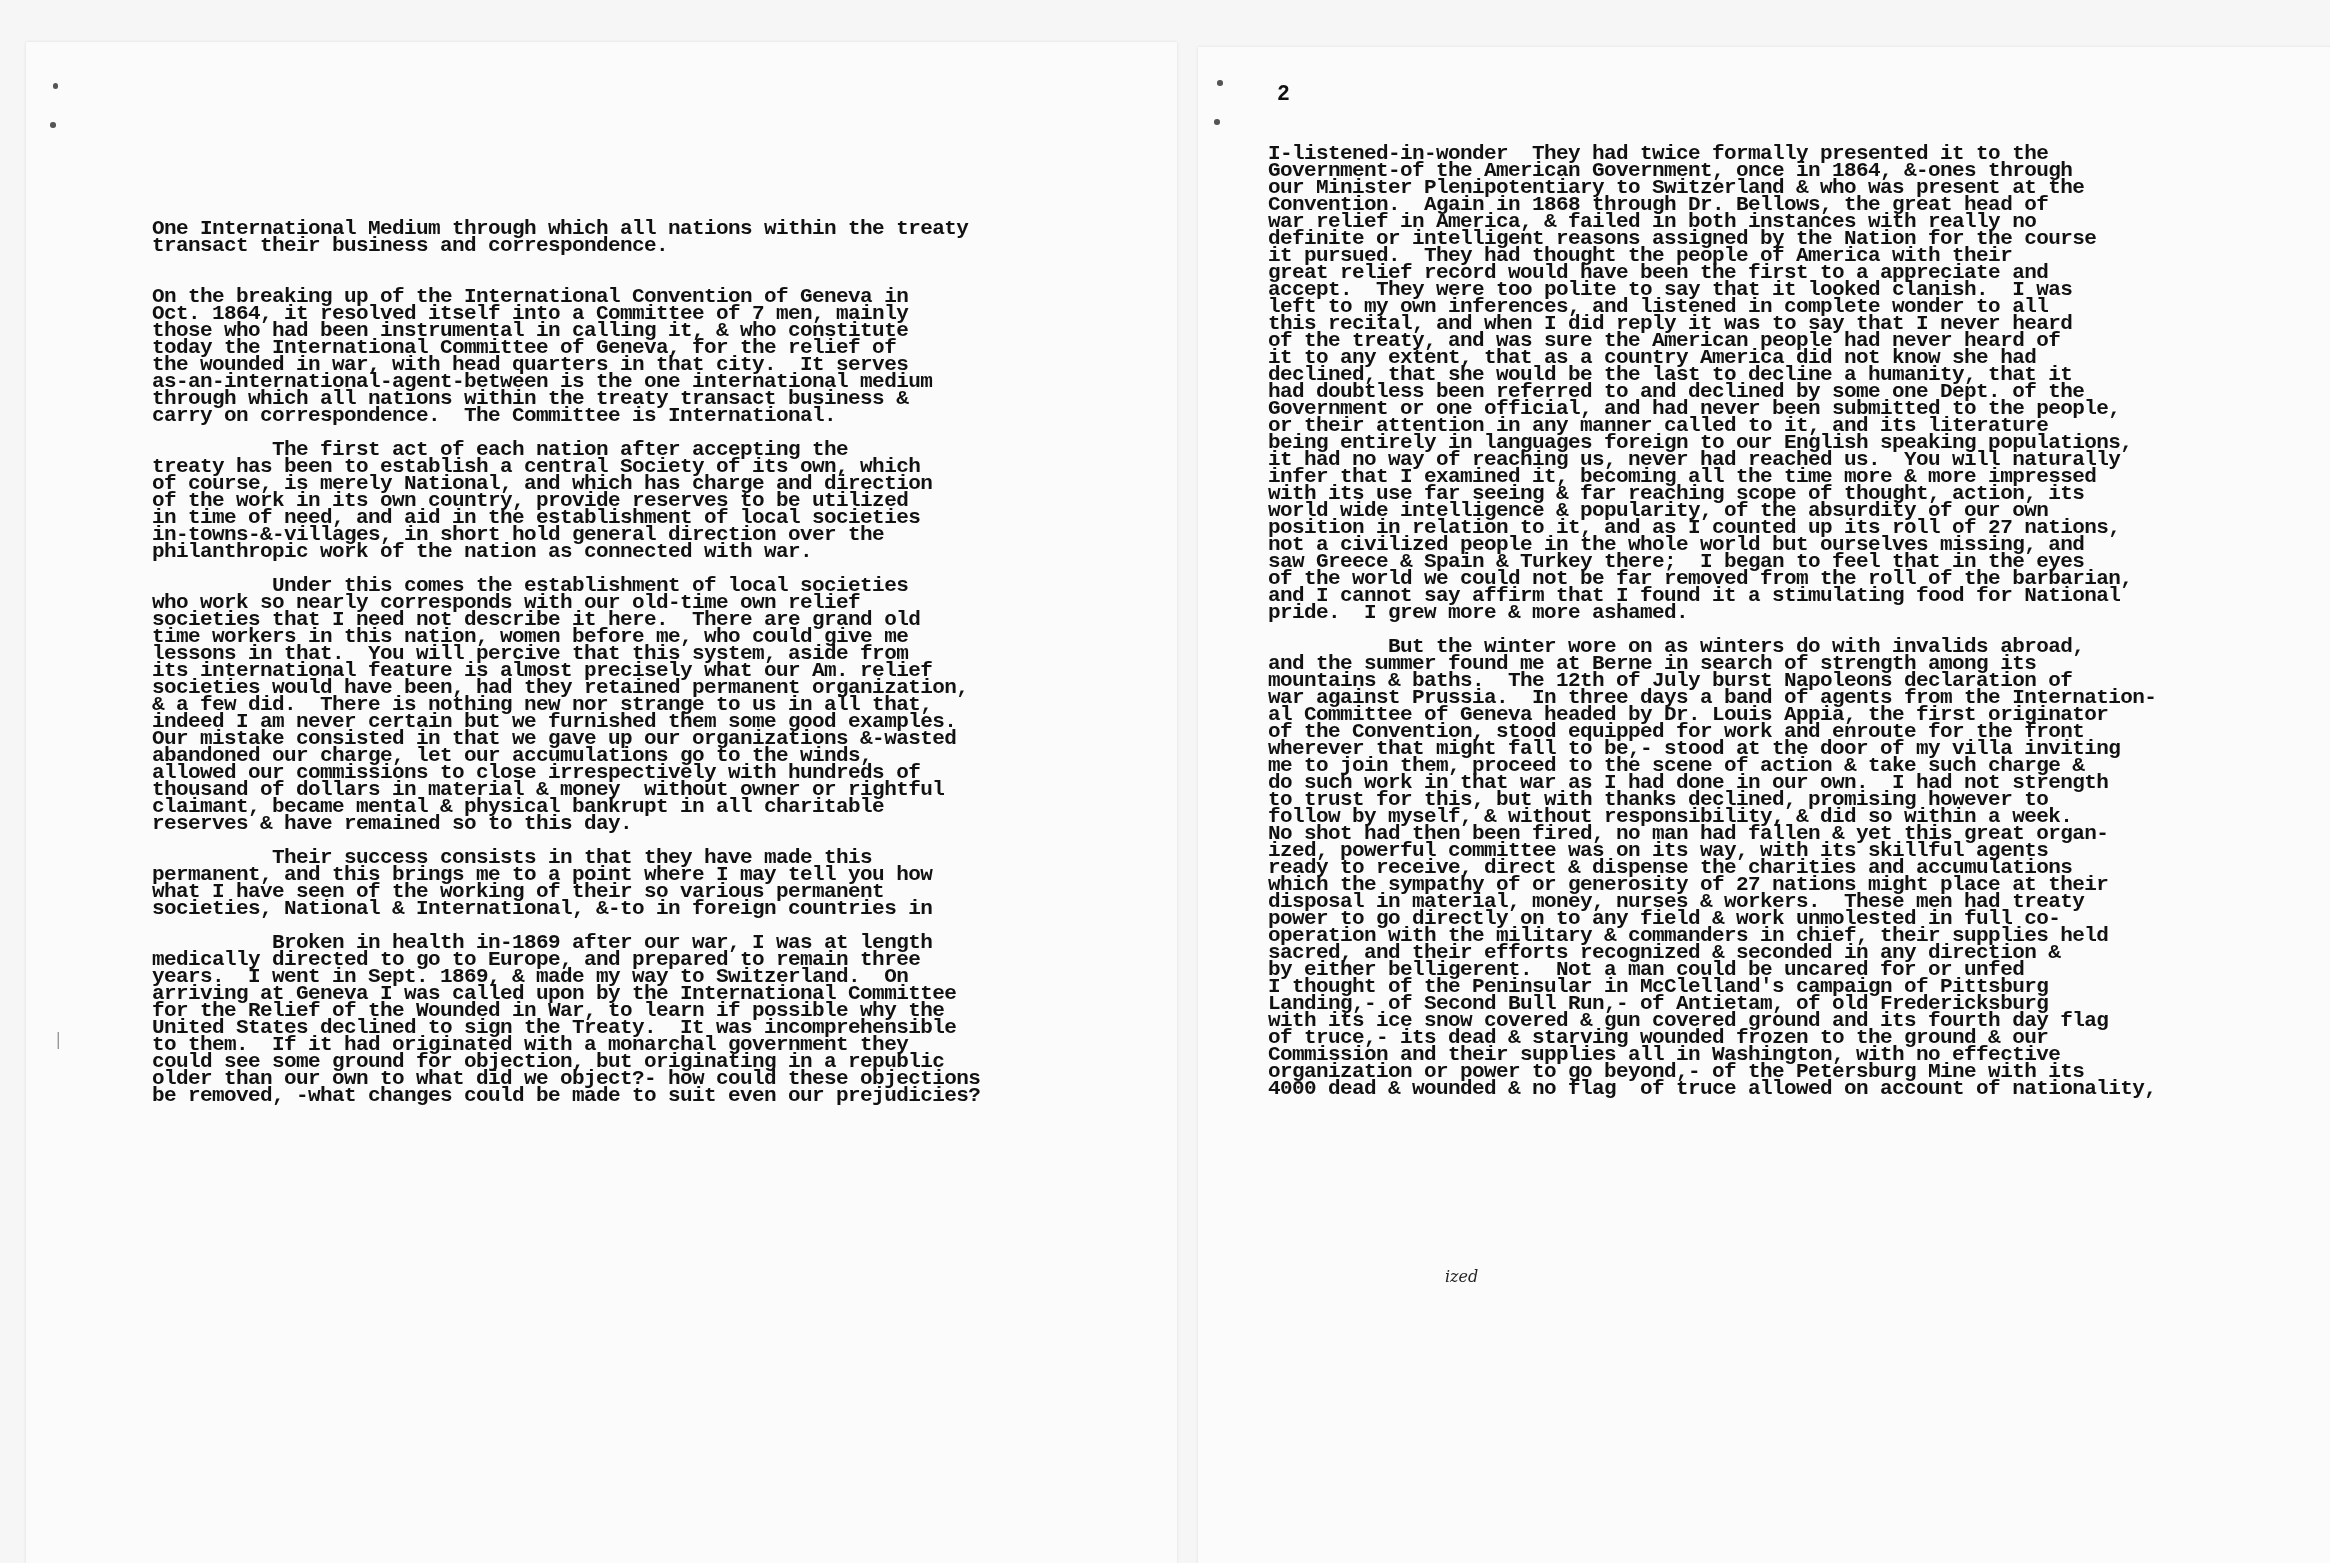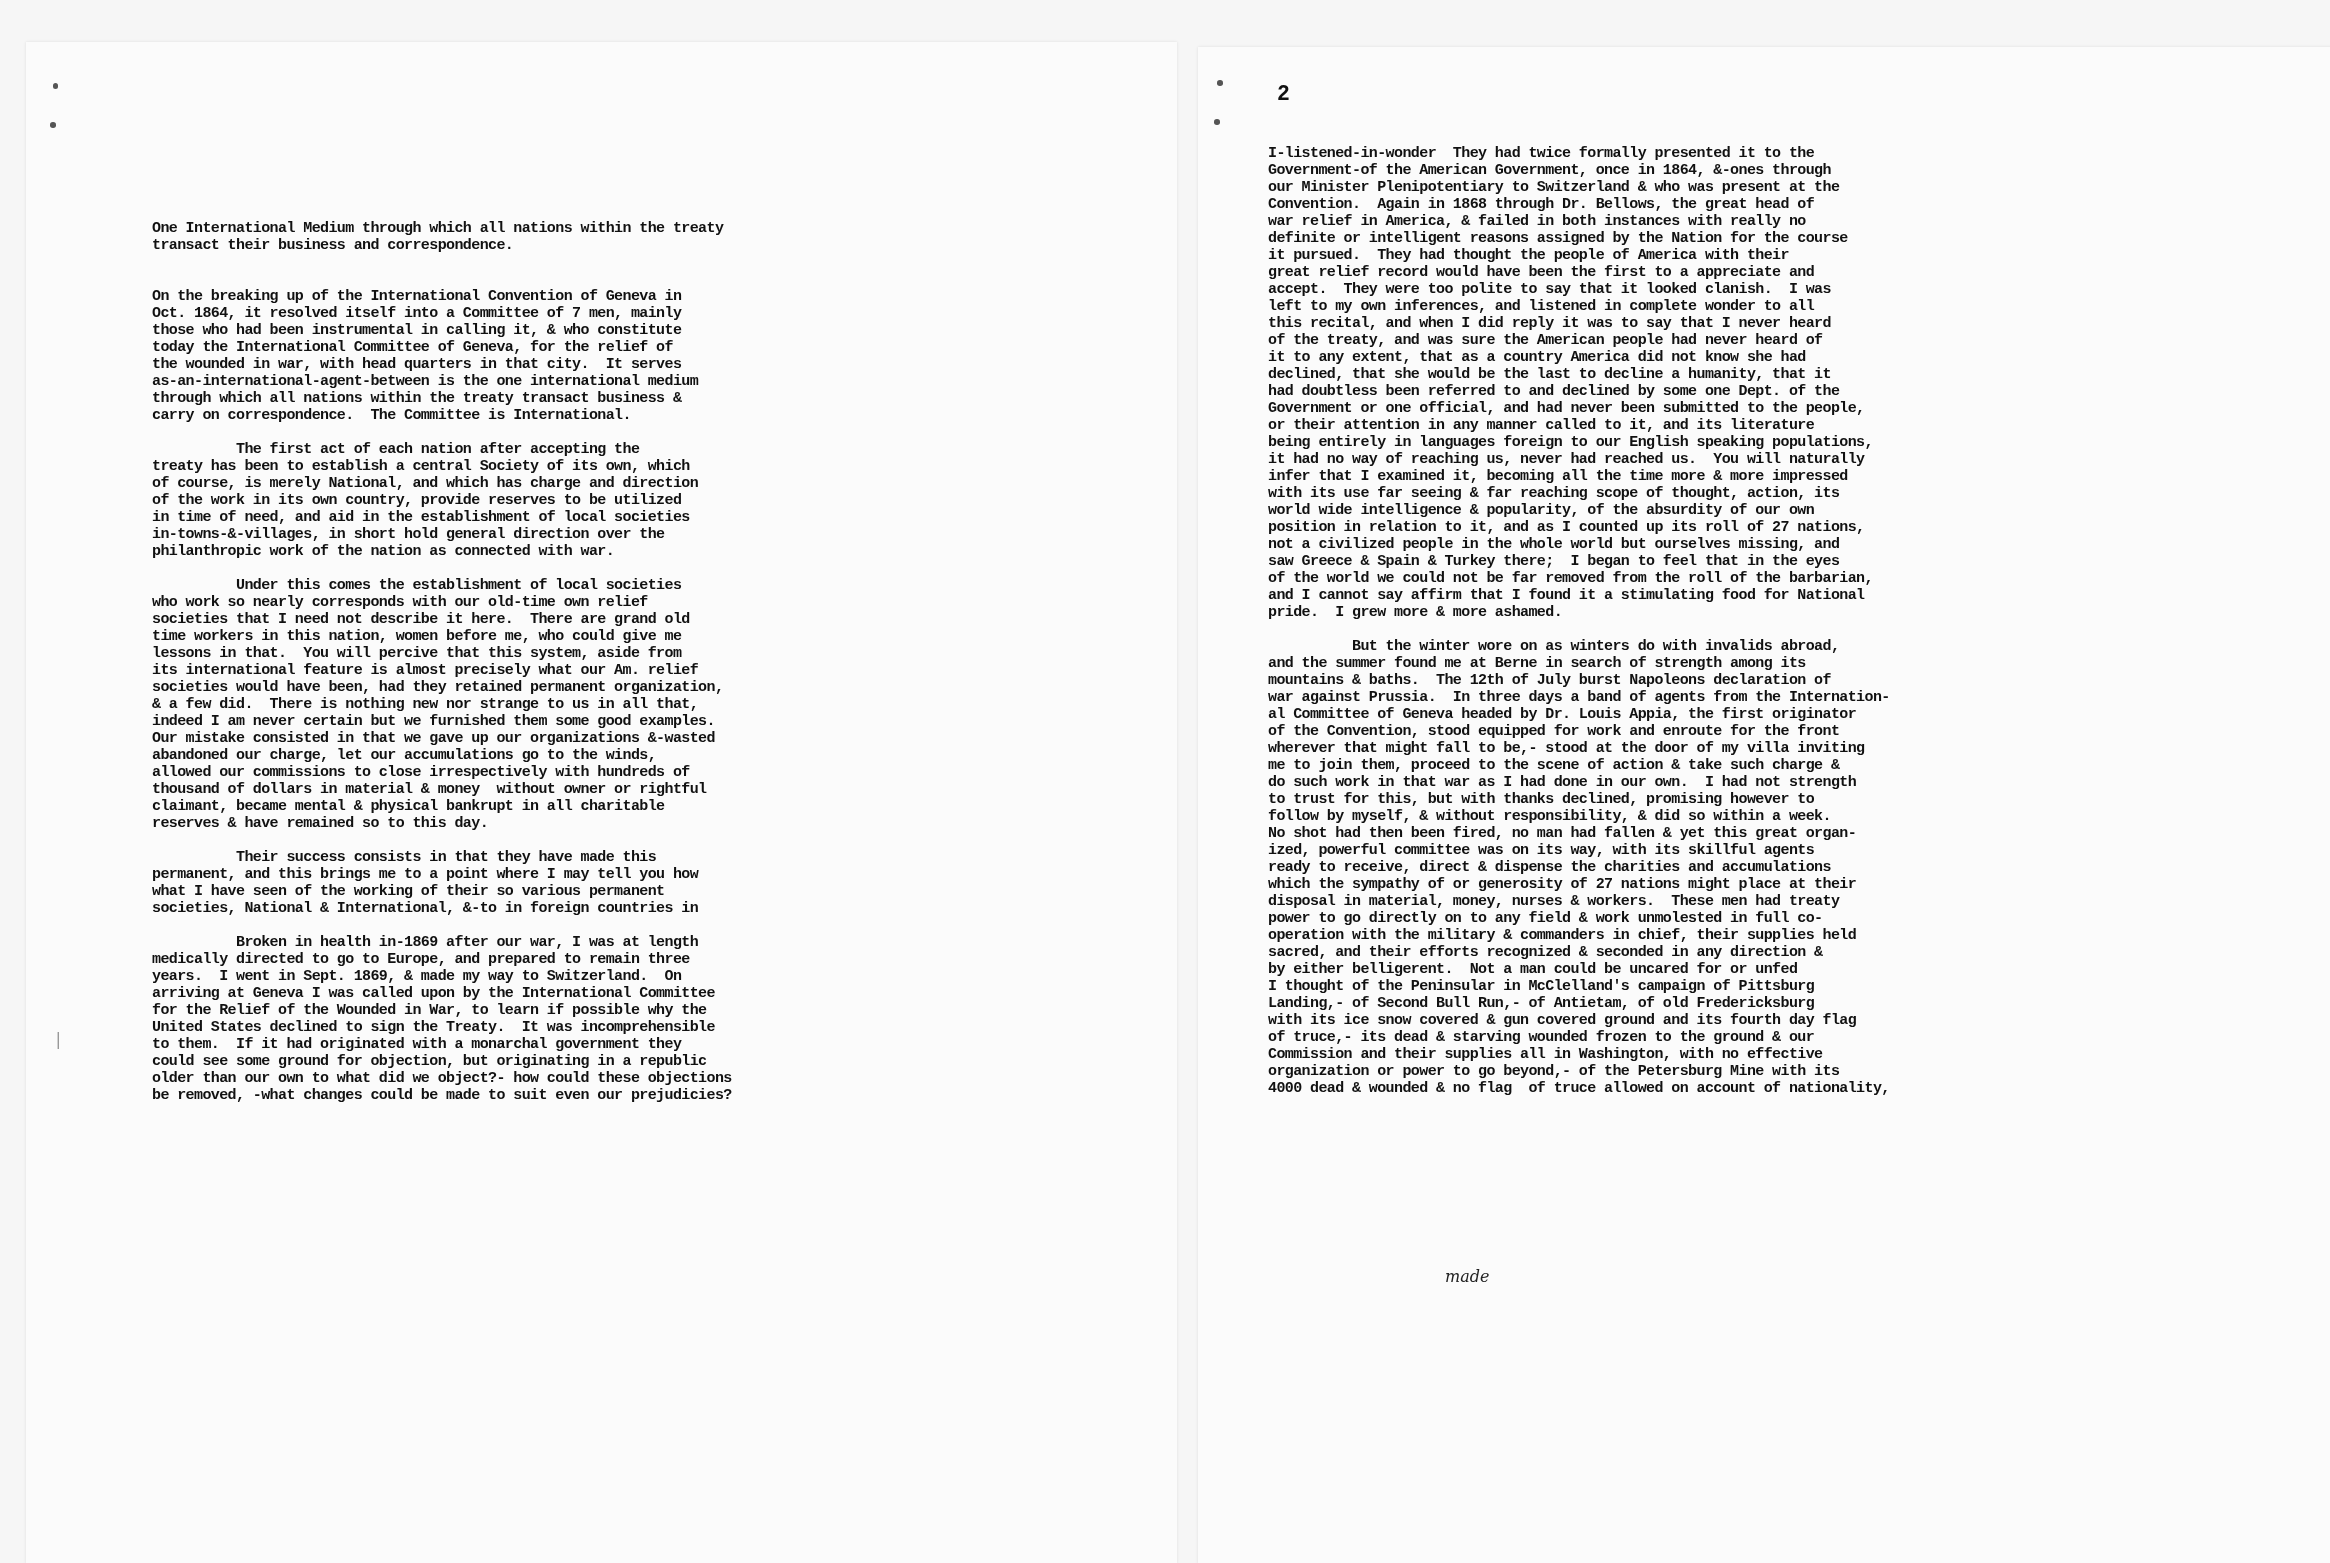--- a/index.html
+++ b/index.html
@@ -8,36 +8,36 @@
     font-family:"Liberation Mono","DejaVu Sans Mono",monospace;
   }
   .page {
     position:absolute; background:#fbfbfb;
     box-shadow: 0 0 2.8px rgba(0,0,0,0.10);
   }
   #page-left  { left:26px;   top:42px;  width:1151px; height:1522px; }
   #page-right { left:1198px; top:47px; width:1194px; height:1517px; }
   .punch { position:absolute; width:5.6px; height:5.6px; border-radius:50%; background:#555; }
   .page-number { position:absolute; font-size:21.4px; font-weight:bold; color:#111; }
-  .text-block { position:absolute; color:#111; font-weight:bold; font-size:15px; line-height:17px; letter-spacing:-0.6px; white-space:pre; }
+  .text-block { position:absolute; color:#111; font-weight:bold; font-size:21px; line-height:17px; letter-spacing:-0.6px; white-space:pre; }
   .para { margin:0; }
   .para + .para { margin-top:0; }
   .handwritten { position:absolute; font-family:"DejaVu Serif",serif; font-style:italic; font-size:16px; color:#222; }
   .margin-mark { position:absolute; color:#999; font-size:17.7px; }
 </style>
 </head>
 <body>
 
 <div class="page" id="page-left">
   <span class="punch" style="left:26.6px;top:41px;"></span>
   <span class="punch" style="left:24px;top:80px;"></span>
   <span class="margin-mark" style="left:27px;top:988px;">|</span>
   <div class="text-block" id="left-text" style="left:126px;top:178px;"><div class="para">One International Medium through which all nations within the treaty</div><div class="para">transact their business and correspondence.</div><div class="para"> </div><div class="para"> </div><div class="para">On the breaking up of the International Convention of Geneva in</div><div class="para">Oct. 1864, it resolved itself into a Committee of 7 men, mainly</div><div class="para">those who had been instrumental in calling it, &amp; who constitute</div><div class="para">today the International Committee of Geneva, for the relief of</div><div class="para">the wounded in war, with head quarters in that city.  It serves</div><div class="para">as-an-international-agent-between is the one international medium</div><div class="para">through which all nations within the treaty transact business &amp;</div><div class="para">carry on correspondence.  The Committee is International.</div><div class="para"> </div><div class="para">          The first act of each nation after accepting the</div><div class="para">treaty has been to establish a central Society of its own, which</div><div class="para">of course, is merely National, and which has charge and direction</div><div class="para">of the work in its own country, provide reserves to be utilized</div><div class="para">in time of need, and aid in the establishment of local societies</div><div class="para">in-towns-&amp;-villages, in short hold general direction over the</div><div class="para">philanthropic work of the nation as connected with war.</div><div class="para"> </div><div class="para">          Under this comes the establishment of local societies</div><div class="para">who work so nearly corresponds with our old-time own relief</div><div class="para">societies that I need not describe it here.  There are grand old</div><div class="para">time workers in this nation, women before me, who could give me</div><div class="para">lessons in that.  You will percive that this system, aside from</div><div class="para">its international feature is almost precisely what our Am. relief</div><div class="para">societies would have been, had they retained permanent organization,</div><div class="para">&amp; a few did.  There is nothing new nor strange to us in all that,</div><div class="para">indeed I am never certain but we furnished them some good examples.</div><div class="para">Our mistake consisted in that we gave up our organizations &amp;-wasted</div><div class="para">abandoned our charge, let our accumulations go to the winds,</div><div class="para">allowed our commissions to close irrespectively with hundreds of</div><div class="para">thousand of dollars in material &amp; money  without owner or rightful</div><div class="para">claimant, became mental &amp; physical bankrupt in all charitable</div><div class="para">reserves &amp; have remained so to this day.</div><div class="para"> </div><div class="para">          Their success consists in that they have made this</div><div class="para">permanent, and this brings me to a point where I may tell you how</div><div class="para">what I have seen of the working of their so various permanent</div><div class="para">societies, National &amp; International, &amp;-to in foreign countries in</div><div class="para"> </div><div class="para">          Broken in health in-1869 after our war, I was at length</div><div class="para">medically directed to go to Europe, and prepared to remain three</div><div class="para">years.  I went in Sept. 1869, &amp; made my way to Switzerland.  On</div><div class="para">arriving at Geneva I was called upon by the International Committee</div><div class="para">for the Relief of the Wounded in War, to learn if possible why the</div><div class="para">United States declined to sign the Treaty.  It was incomprehensible</div><div class="para">to them.  If it had originated with a monarchal government they</div><div class="para">could see some ground for objection, but originating in a republic</div><div class="para">older than our own to what did we object?- how could these objections</div><div class="para">be removed, -what changes could be made to suit even our prejudicies?</div></div>
 </div>
 
 <div class="page" id="page-right">
   <span class="punch" style="left:19px;top:33px;"></span>
   <span class="punch" style="left:16px;top:72px;"></span>
   <span class="page-number" style="left:79px;top:35px;">2</span>
   <div class="text-block" id="right-text" style="left:70px;top:98px;"><div class="para">I-listened-in-wonder  They had twice formally presented it to the</div><div class="para">Government-of the American Government, once in 1864, &amp;-ones through</div><div class="para">our Minister Plenipotentiary to Switzerland &amp; who was present at the</div><div class="para">Convention.  Again in 1868 through Dr. Bellows, the great head of</div><div class="para">war relief in America, &amp; failed in both instances with really no</div><div class="para">definite or intelligent reasons assigned by the Nation for the course</div><div class="para">it pursued.  They had thought the people of America with their</div><div class="para">great relief record would have been the first to a appreciate and</div><div class="para">accept.  They were too polite to say that it looked clanish.  I was</div><div class="para">left to my own inferences, and listened in complete wonder to all</div><div class="para">this recital, and when I did reply it was to say that I never heard</div><div class="para">of the treaty, and was sure the American people had never heard of</div><div class="para">it to any extent, that as a country America did not know she had</div><div class="para">declined, that she would be the last to decline a humanity, that it</div><div class="para">had doubtless been referred to and declined by some one Dept. of the</div><div class="para">Government or one official, and had never been submitted to the people,</div><div class="para">or their attention in any manner called to it, and its literature</div><div class="para">being entirely in languages foreign to our English speaking populations,</div><div class="para">it had no way of reaching us, never had reached us.  You will naturally</div><div class="para">infer that I examined it, becoming all the time more &amp; more impressed</div><div class="para">with its use far seeing &amp; far reaching scope of thought, action, its</div><div class="para">world wide intelligence &amp; popularity, of the absurdity of our own</div><div class="para">position in relation to it, and as I counted up its roll of 27 nations,</div><div class="para">not a civilized people in the whole world but ourselves missing, and</div><div class="para">saw Greece &amp; Spain &amp; Turkey there;  I began to feel that in the eyes</div><div class="para">of the world we could not be far removed from the roll of the barbarian,</div><div class="para">and I cannot say affirm that I found it a stimulating food for National</div><div class="para">pride.  I grew more &amp; more ashamed.</div><div class="para"> </div><div class="para">          But the winter wore on as winters do with invalids abroad,</div><div class="para">and the summer found me at Berne in search of strength among its</div><div class="para">mountains &amp; baths.  The 12th of July burst Napoleons declaration of</div><div class="para">war against Prussia.  In three days a band of agents from the Internation-</div><div class="para">al Committee of Geneva headed by Dr. Louis Appia, the first originator</div><div class="para">of the Convention, stood equipped for work and enroute for the front</div><div class="para">wherever that might fall to be,- stood at the door of my villa inviting</div><div class="para">me to join them, proceed to the scene of action &amp; take such charge &amp;</div><div class="para">do such work in that war as I had done in our own.  I had not strength</div><div class="para">to trust for this, but with thanks declined, promising however to</div><div class="para">follow by myself, &amp; without responsibility, &amp; did so within a week.</div><div class="para">No shot had then been fired, no man had fallen &amp; yet this great organ-</div><div class="para">ized, powerful committee was on its way, with its skillful agents</div><div class="para">ready to receive, direct &amp; dispense the charities and accumulations</div><div class="para">which the sympathy of or generosity of 27 nations might place at their</div><div class="para">disposal in material, money, nurses &amp; workers.  These men had treaty</div><div class="para">power to go directly on to any field &amp; work unmolested in full co-</div><div class="para">operation with the military &amp; commanders in chief, their supplies held</div><div class="para">sacred, and their efforts recognized &amp; seconded in any direction &amp;</div><div class="para">by either belligerent.  Not a man could be uncared for or unfed</div><div class="para">I thought of the Peninsular in McClelland's campaign of Pittsburg</div><div class="para">Landing,- of Second Bull Run,- of Antietam, of old Fredericksburg</div><div class="para">with its ice snow covered &amp; gun covered ground and its fourth day flag</div><div class="para">of truce,- its dead &amp; starving wounded frozen to the ground &amp; our</div><div class="para">Commission and their supplies all in Washington, with no effective</div><div class="para">organization or power to go beyond,- of the Petersburg Mine with its</div><div class="para">4000 dead &amp; wounded &amp; no flag  of truce allowed on account of nationality,</div></div>
-  <span class="handwritten" style="left:247px;top:1220px;">made</span>
+  <span class="handwritten" style="left:247px;top:1220px;">ized</span>
 </div>
 
 
 </body></html>

